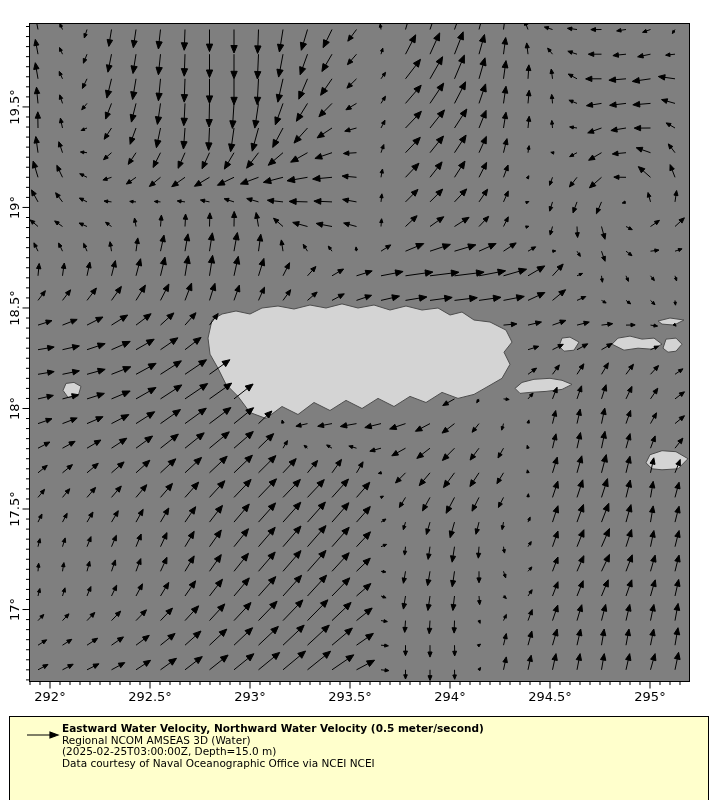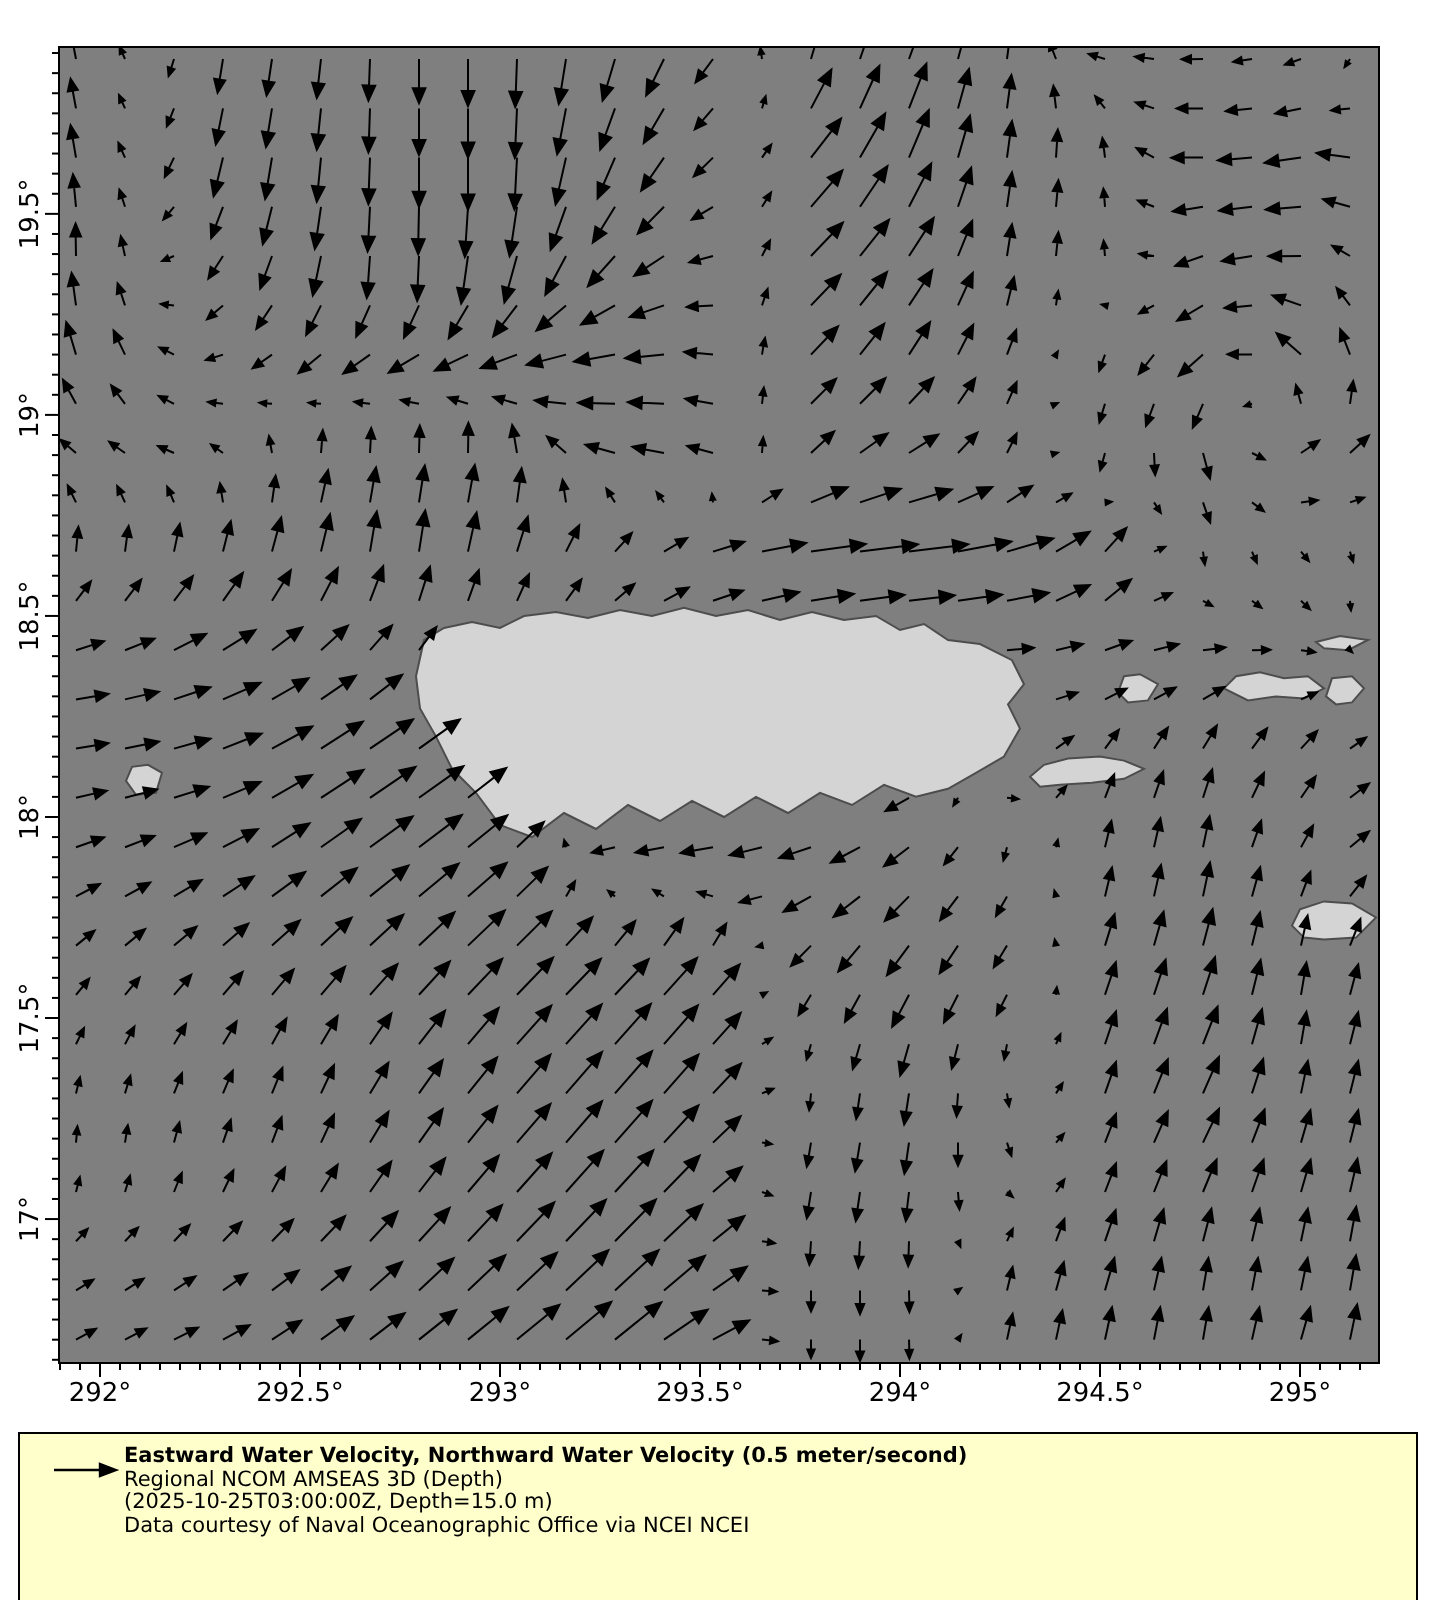--- a/index.html
+++ b/index.html
@@ -868,18 +868,18 @@
       <text x="19" y="509.0087076076992" text-anchor="middle" class="tick-label" transform="rotate(-90 19 509.0)">17.5°</text>
       <text x="19" y="609.5281087687135" text-anchor="middle" class="tick-label" transform="rotate(-90 19 609.5)">17°</text>
     </svg>
 
   <div id="legend-box">
     <svg id="legend-arrow" width="34" height="10">
       <path d="M1,5 L24,5 M32,5 L24,2 L24,8 Z" fill="#000" stroke="#000" stroke-width="1.2"></path>
     </svg>
     <div id="legend-text">
       <div class="b">Eastward Water Velocity, Northward Water Velocity (0.5 meter/second)</div>
-      <div>Regional NCOM AMSEAS 3D (Depth)</div>
-      <div>(2025-10-25T03:00:00Z, Depth=15.0 m)</div>
+      <div>Regional NCOM AMSEAS 3D (Water)</div>
+      <div>(2025-02-25T03:00:00Z, Depth=15.0 m)</div>
       <div>Data courtesy of Naval Oceanographic Office via NCEI NCEI</div>
     </div>
   </div>
 </div>
 
 </body></html>

